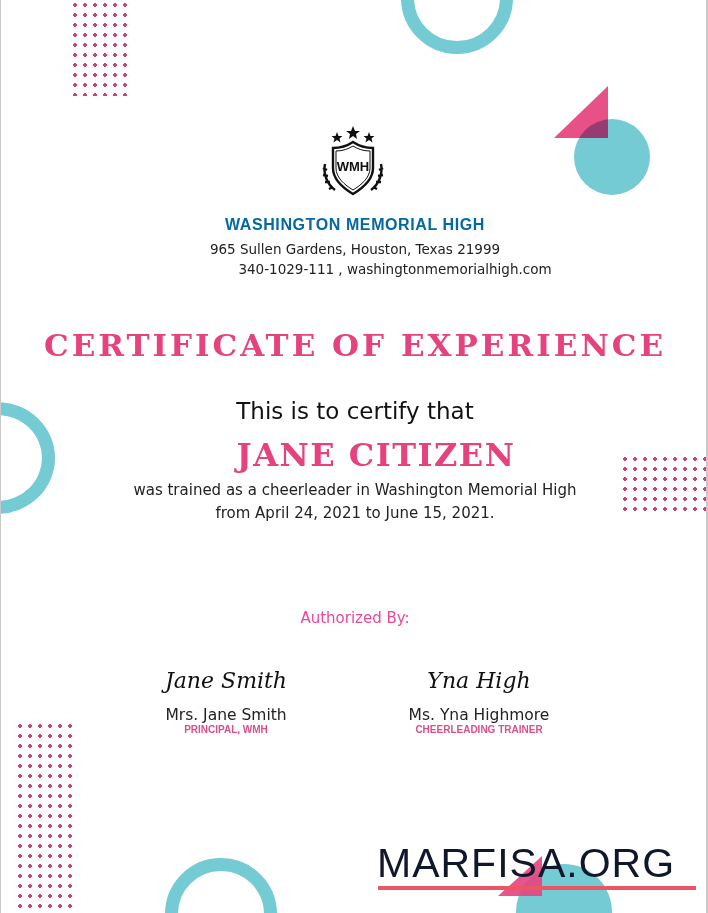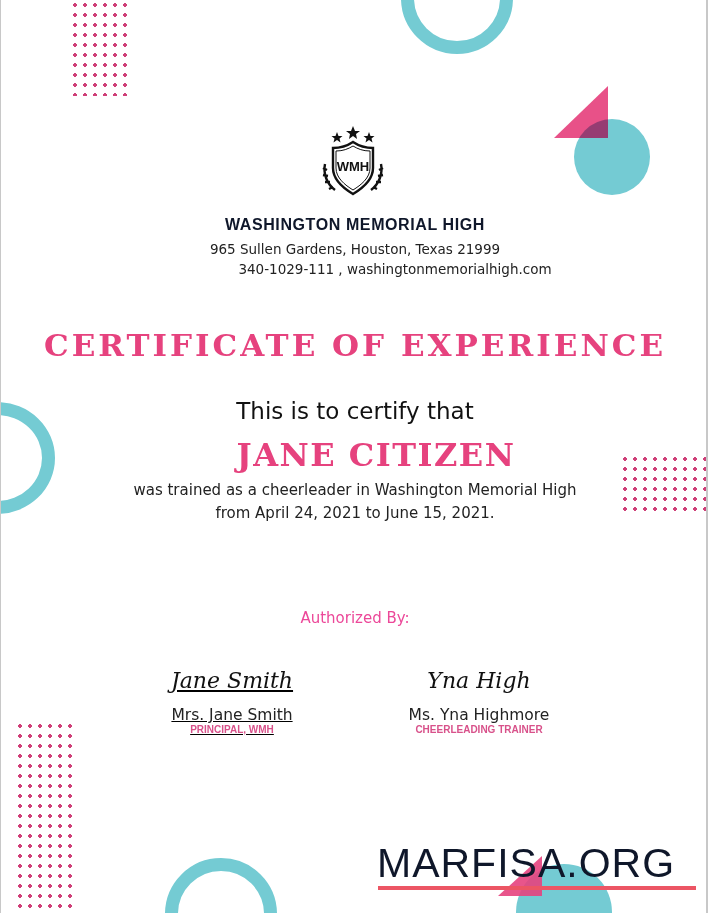--- a/index.html
+++ b/index.html
@@ -11,21 +11,21 @@
   }
   .abs { position: absolute; }
   .dots {
     position: absolute;
     background-image: radial-gradient(circle, #cf3f78 1.6px, transparent 2.1px);
     background-size: 10px 10px;
   }
   .ring { position: absolute; border-radius: 50%; border-style: solid; border-color: #74cbd3; box-sizing: border-box; }
   .disc { position: absolute; border-radius: 50%; background: #74cbd3; }
   .center-text { position: absolute; left: 0; width: 708px; text-align: center; white-space: nowrap; }
-  .school-name { top: 216px; font-family: "Liberation Sans", sans-serif; font-weight: bold; font-size: 16px; color: #0f172a; letter-spacing: 0.6px; }
+  .school-name { top: 216px; font-family: "Liberation Sans", sans-serif; font-weight: bold; font-size: 16px; color: #0369a1; letter-spacing: 0.6px; }
   .address { top: 241px; font-family: "DejaVu Sans", sans-serif; font-size: 13.5px; color: #222; }
   .contact { top: 261px; font-family: "DejaVu Sans", sans-serif; font-size: 13.5px; color: #222; padding-left: 40px; }
   .cert-title { top: 328px; font-family: "DejaVu Serif", serif; font-weight: bold; font-size: 31px; color: #e6427e; letter-spacing: 3px; transform: scaleY(0.95); }
   .certify { top: 398px; font-family: "DejaVu Sans", sans-serif; font-size: 23px; color: #111; }
   .recipient { top: 436px; font-family: "DejaVu Serif", serif; font-weight: bold; font-size: 32px; color: #e6427e; letter-spacing: 1.5px; padding-left: 21px; }
   .trained { top: 481px; font-family: "DejaVu Sans", sans-serif; font-size: 15px; color: #222; }
   .dates { top: 504px; font-family: "DejaVu Sans", sans-serif; font-size: 15px; color: #222; }
   .authorized { top: 609px; font-family: "DejaVu Sans", sans-serif; font-size: 15px; color: #ec4899; }
   .signer { position: absolute; text-align: center; white-space: nowrap; }
   .signer .sig { font-family: "DejaVu Serif", serif; font-style: italic; font-size: 22px; color: #111; height: 36px; }
@@ -75,21 +75,21 @@
   <div class="center-text address">965 Sullen Gardens, Houston, Texas 21999</div>
   <div class="center-text contact">340-1029-111 , washingtonmemorialhigh.com</div>
 
   <div class="center-text cert-title">CERTIFICATE OF EXPERIENCE</div>
   <div class="center-text certify">This is to certify that</div>
   <div class="center-text recipient">JANE CITIZEN</div>
   <div class="center-text trained">was trained as a cheerleader in Washington Memorial High</div>
   <div class="center-text dates">from April 24, 2021 to June 15, 2021.</div>
   <div class="center-text authorized">Authorized By:</div>
 
-  <div class="signer" style="left:131px; top:668px; width:200px;text-decoration:underline;">
+  <div class="signer" style="left:125px; top:668px; width:200px;">
     <div class="sig">Jane Smith</div>
     <div class="sname">Mrs. Jane Smith</div>
     <div class="srole">PRINCIPAL, WMH</div>
   </div>
   <div class="signer" style="left:378px; top:668px; width:200px;">
     <div class="sig">Yna High</div>
     <div class="sname">Ms. Yna Highmore</div>
     <div class="srole">CHEERLEADING TRAINER</div>
   </div>
 

